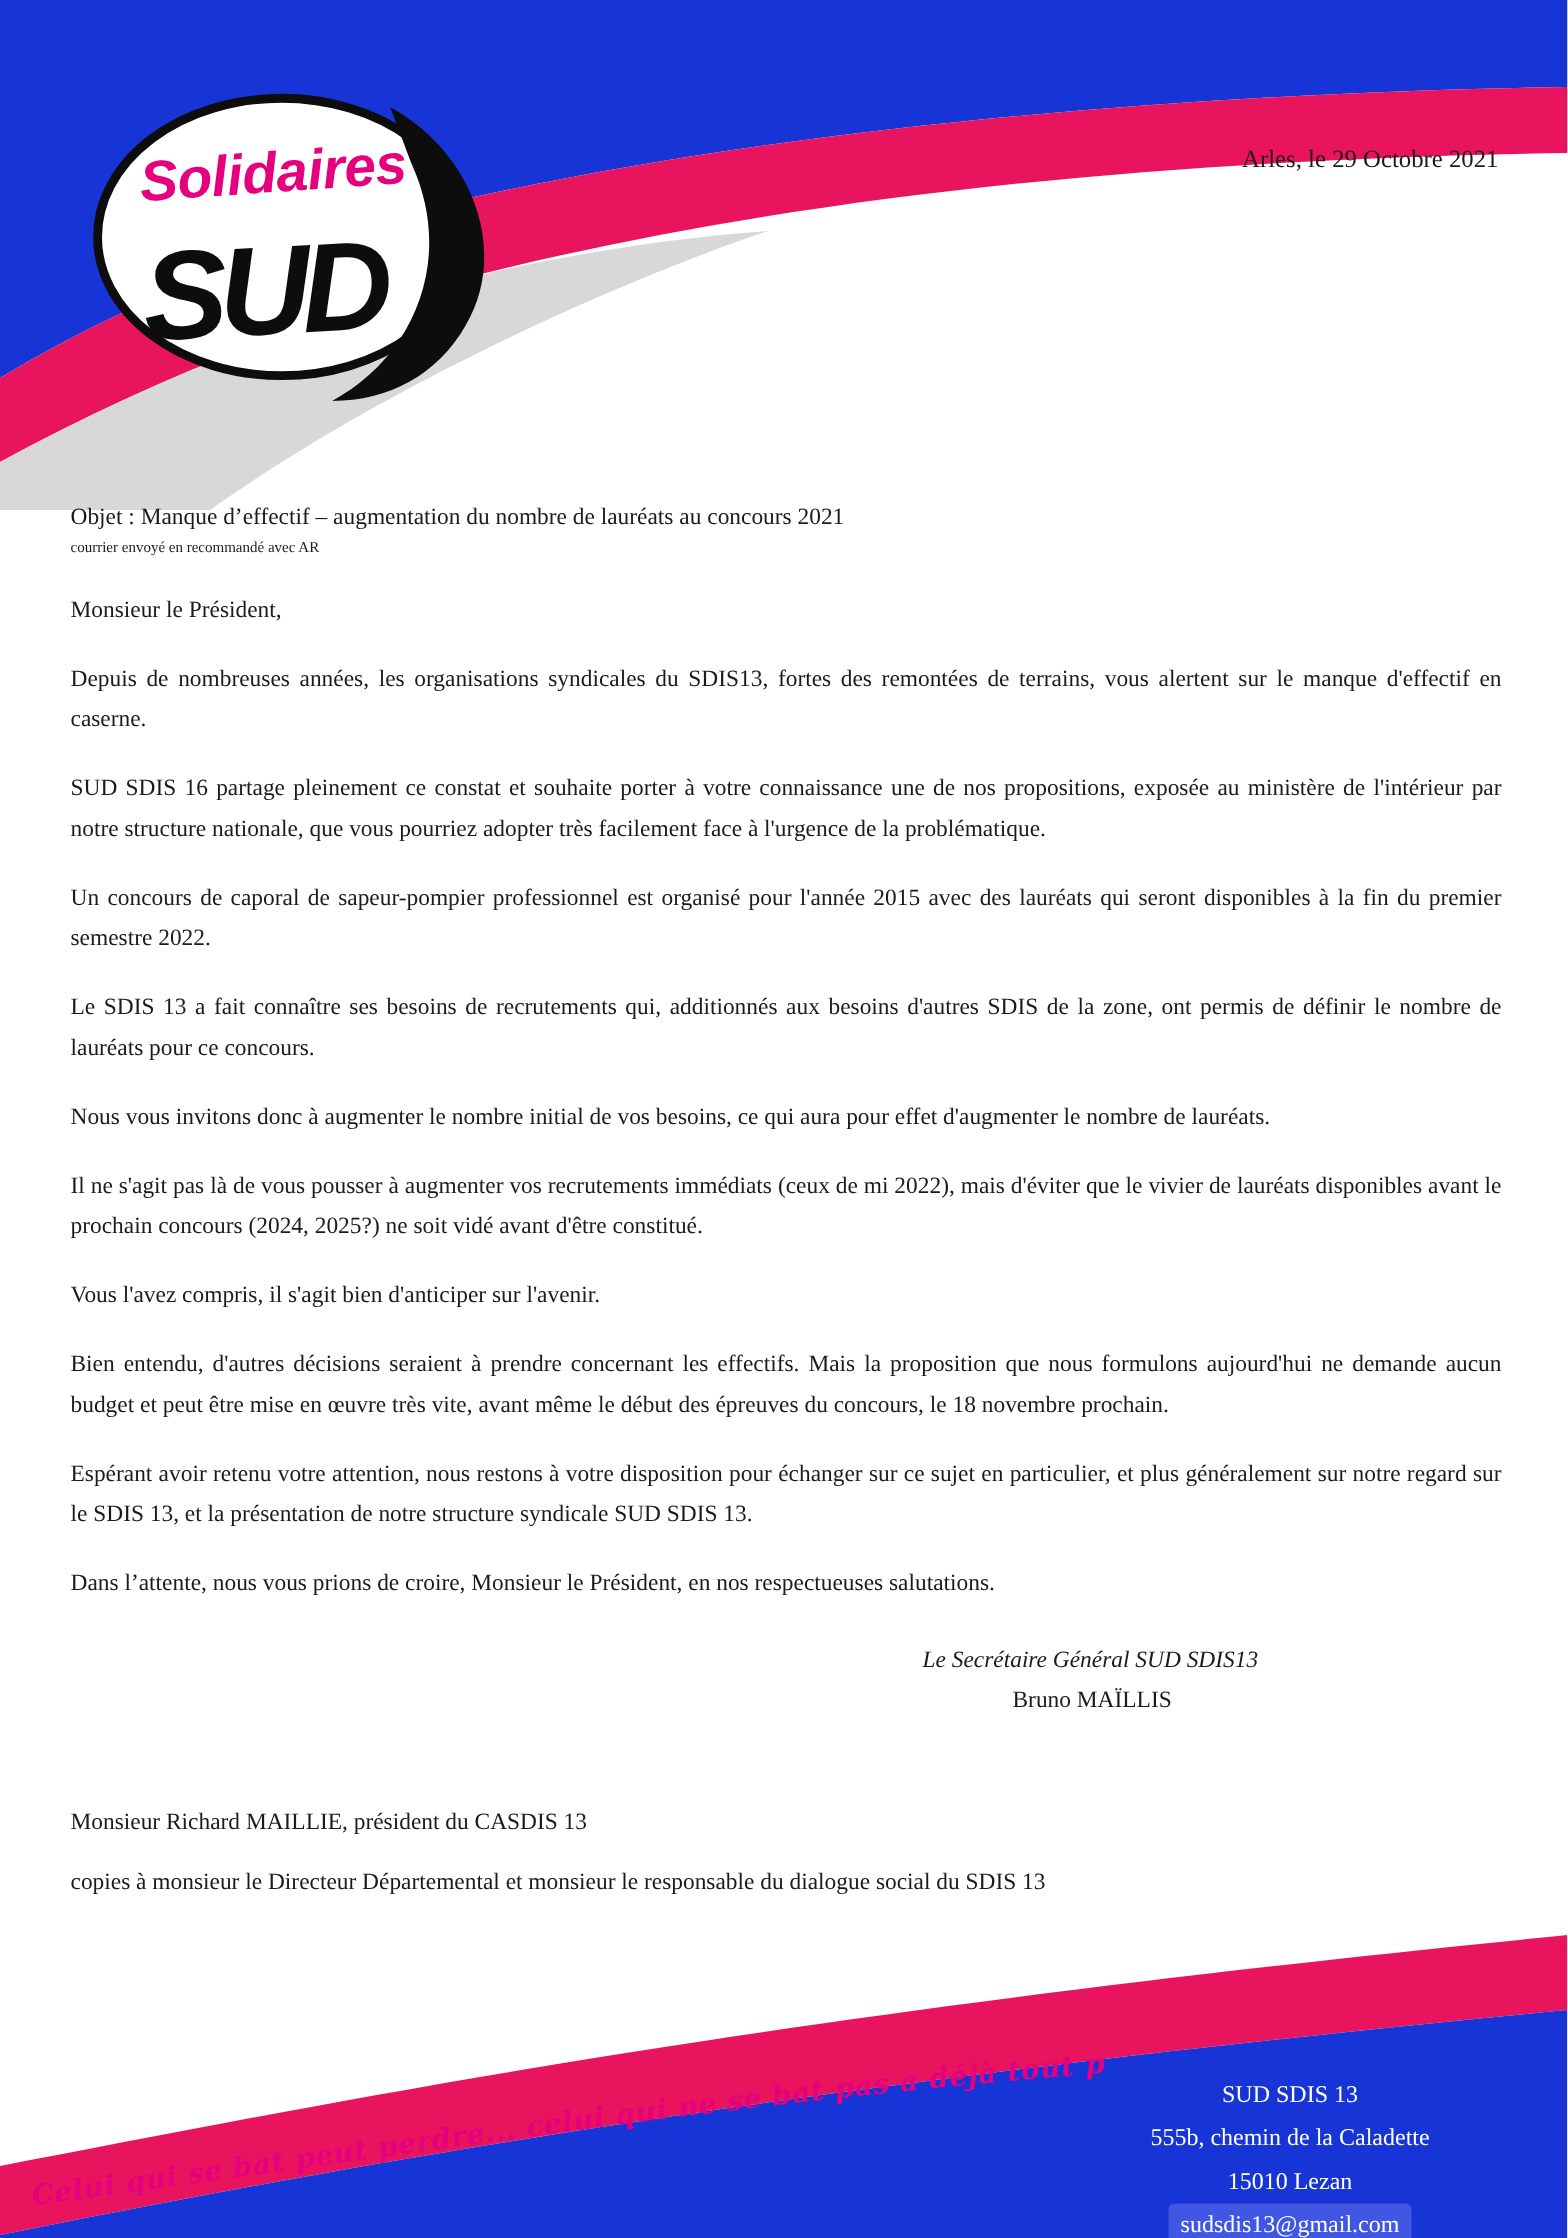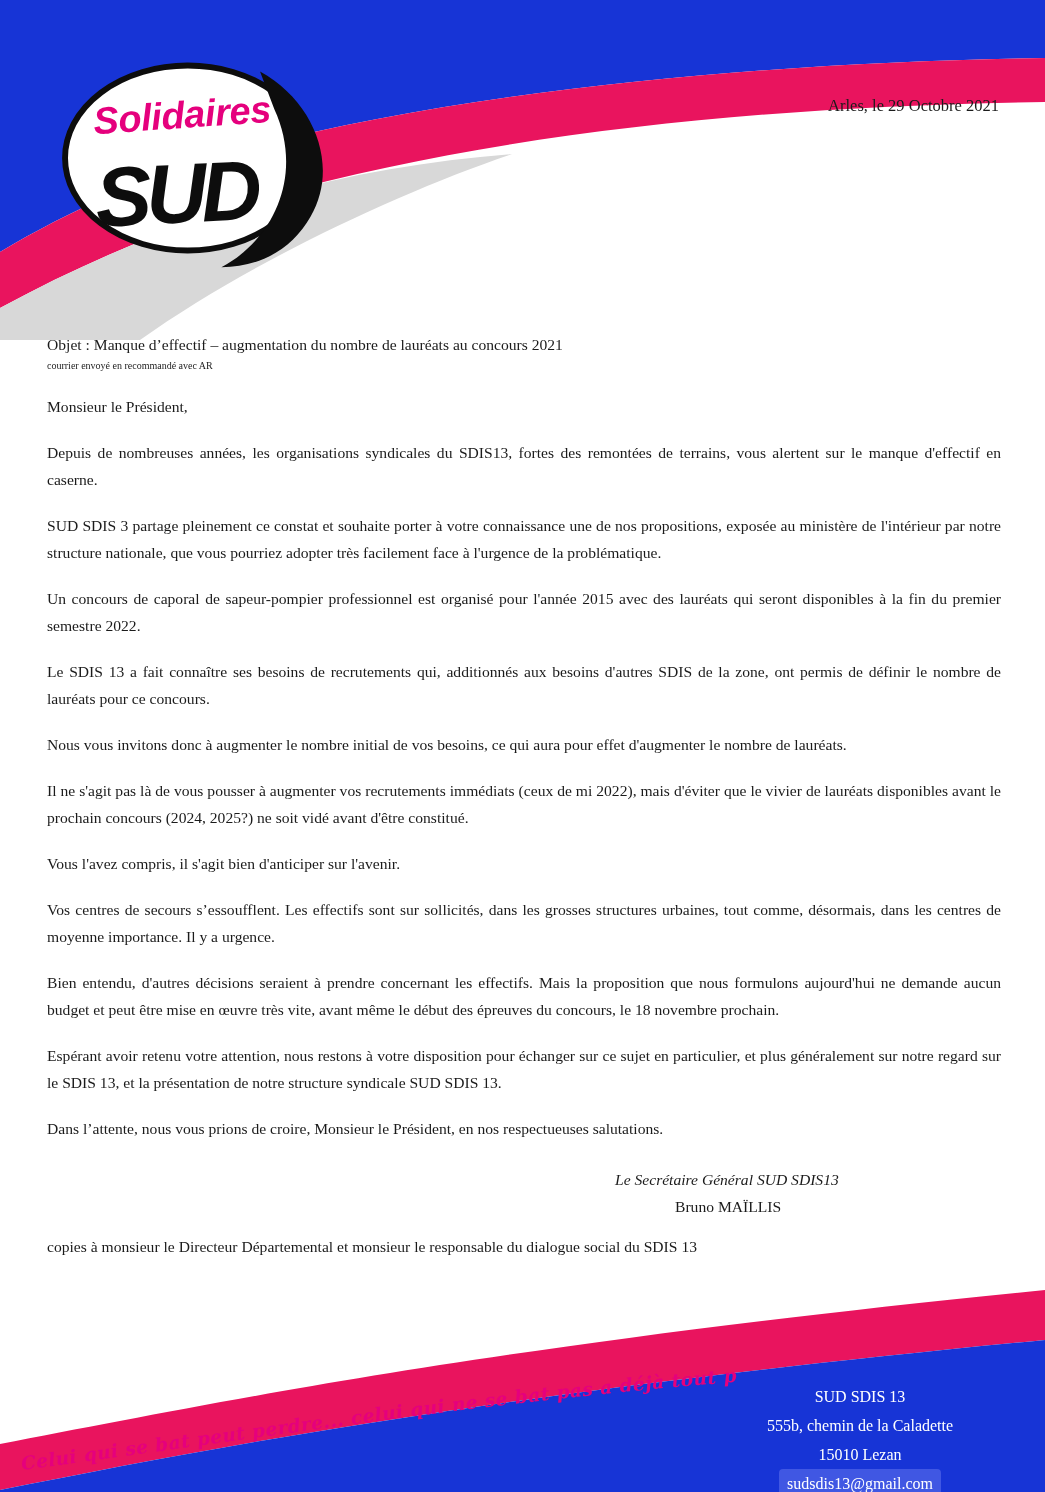--- a/index.html
+++ b/index.html
@@ -68,34 +68,34 @@
 </svg>
 
 <div class="date-line">Arles, le 29 Octobre 2021</div>
 
 <div class="letter">
   <div class="objet-line">Objet : Manque d’effectif – augmentation du nombre de lauréats au concours 2021</div>
   <div class="objet-note">courrier envoyé en recommandé avec AR</div>
   <div class="salutation">Monsieur le Président,</div>
 
   <div class="para">Depuis de nombreuses années, les organisations syndicales du SDIS13, fortes des remontées de terrains, vous alertent sur le manque d'effectif en caserne.</div>
-  <div class="para">SUD SDIS 3 partage pleinement ce constat et souhaite porter à votre connaissance une de nos propositions, exposée au ministère de l'intérieur par notre structure nationale, que vous pourriez adopter très facilement face à l'urgence de la problématique.</div>
+  <div class="para">SUD SDIS 16 partage pleinement ce constat et souhaite porter à votre connaissance une de nos propositions, exposée au ministère de l'intérieur par notre structure nationale, que vous pourriez adopter très facilement face à l'urgence de la problématique.</div>
   <div class="para">Un concours de caporal de sapeur-pompier professionnel est organisé pour l'année 2015 avec des lauréats qui seront disponibles à la fin du premier semestre 2022.</div>
   <div class="para">Le SDIS 13 a fait connaître ses besoins de recrutements qui, additionnés aux besoins d'autres SDIS de la zone, ont permis de définir le nombre de lauréats pour ce concours.</div>
   <div class="para">Nous vous invitons donc à augmenter le nombre initial de vos besoins, ce qui aura pour effet d'augmenter le nombre de lauréats.</div>
   <div class="para">Il ne s'agit pas là de vous pousser à augmenter vos recrutements immédiats (ceux de mi 2022), mais d'éviter que le vivier de lauréats disponibles avant le prochain concours (2024, 2025?) ne soit vidé avant d'être constitué.</div>
   <div class="para">Vous l'avez compris, il s'agit bien d'anticiper sur l'avenir.</div>
-  <div class="para">Vos centres de secours s’essoufflent. Les effectifs sont sur sollicités, dans les grosses structures urbaines, tout comme, désormais, dans les centres de moyenne importance. Il y a urgence.</div>
   <div class="para">Bien entendu, d'autres décisions seraient à prendre concernant les effectifs. Mais la proposition que nous formulons aujourd'hui ne demande aucun budget et peut être mise en œuvre très vite, avant même le début des épreuves du concours, le 18 novembre prochain.</div>
   <div class="para">Espérant avoir retenu votre attention, nous restons à votre disposition pour échanger sur ce sujet en particulier, et plus généralement sur notre regard sur le SDIS 13, et la présentation de notre structure syndicale SUD SDIS 13.</div>
   <div class="para">Dans l’attente, nous vous prions de croire, Monsieur le Président, en nos respectueuses salutations.</div>
 
   <div class="sig-title">Le Secrétaire Général SUD SDIS13</div>
   <div class="sig-name">Bruno MAÏLLIS</div>
 
+  <div class="recipient">Monsieur Richard MAILLIE, président du CASDIS 13</div>
   <div class="copies">copies à monsieur le Directeur Départemental et monsieur le responsable du dialogue social du SDIS 13</div>
 </div>
 
 <div class="footer-wrap">
   <svg class="footer-svg" width="1045" height="260" viewBox="0 0 1045 260" aria-hidden="true" xmlns="http://www.w3.org/2000/svg" xmlns:xlink="http://www.w3.org/1999/xlink">
     <path fill="#e9145e" d="M0,212 C230,168 500,112 1045,58 V108 C520,158 240,210 0,258 Z"></path>
     <path fill="#1734d6" d="M0,258 C240,210 520,158 1045,108 V260 H0 Z"></path>
     <path id="sloganPath" fill="none" d="M22,238 C250,208 480,170 735,150"></path>
     <text class="slogan-text" font-size="18.5">
       <textPath href="#sloganPath" xlink:href="#sloganPath">Celui qui se bat peut perdre... celui qui ne se bat pas a déjà tout perdu!</textPath>

